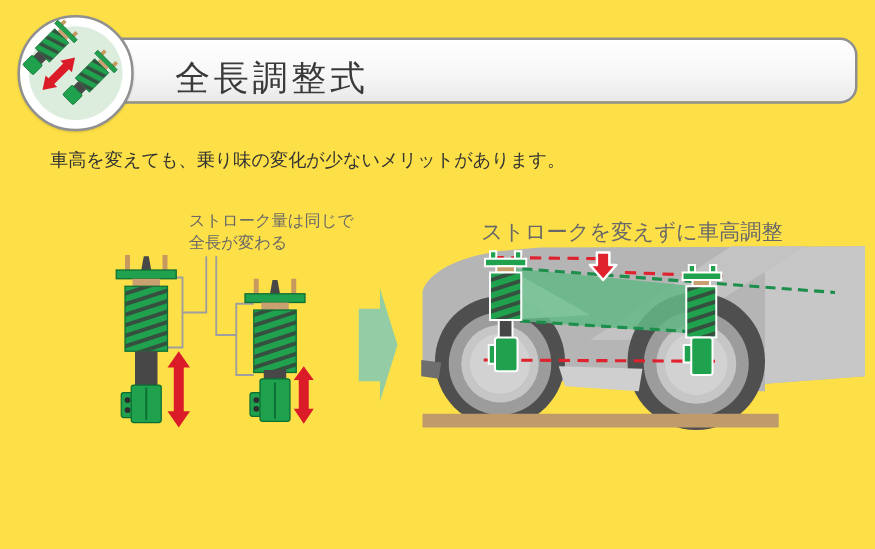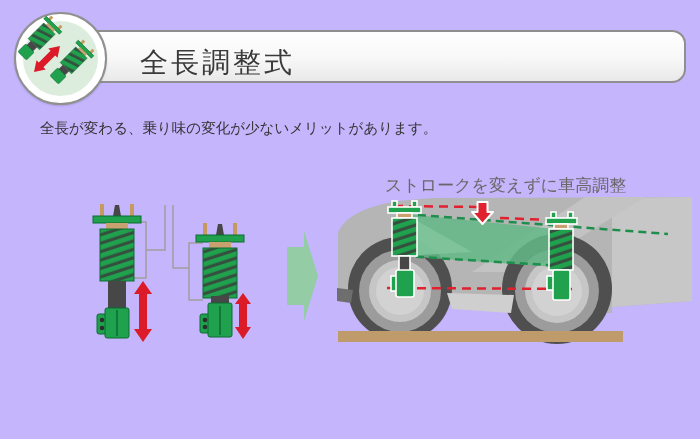--- a/index.html
+++ b/index.html
@@ -1,17 +1,17 @@
 <!DOCTYPE html>
 <html><head>
 <meta charset="utf-8">
 <style>
   html,body{margin:0;padding:0;}
   .page{
-    position:relative;width:700px;height:439px;background:#c4b5fd;overflow:hidden;
+    position:relative;width:700px;height:439px;background:#fde047;overflow:hidden;
     font-family:"Liberation Sans","DejaVu Sans",sans-serif;
   }
   
   .header-pill{
     position:absolute;left:57px;top:30px;width:629px;height:53px;
     border:2px solid #8f8f8f;border-radius:14px;box-sizing:border-box;
     background:linear-gradient(#ffffff 0%,#f7f7f7 55%,#e9e9e9 100%);
   }
   .header-badge{
     position:absolute;left:14px;top:12px;width:93px;height:93px;border-radius:50%;
@@ -70,22 +70,26 @@
         <rect x="-5" y="3.5" width="10" height="3" fill="#c9a070"></rect>
         <rect x="-8" y="6.5" width="16" height="22" fill="url(#coilB)" stroke="#0d6d33" stroke-width=".6"></rect>
         <rect x="-4.5" y="28.5" width="9" height="8" fill="#474747"></rect>
         <rect x="-6" y="34" width="12" height="11" rx="1.5" fill="#1fa14d" stroke="#0d6d33" stroke-width=".6"></rect>
       </g>
 
       <polygon points="44,32 41.5,43.7 39.2,41.4 27.4,53.2 29.7,55.5 18,58 20.5,46.3 22.8,48.6 34.6,36.8 32.3,34.5" fill="#dc1b28"></polygon>
     </svg>
   </div>
 
-  <div class="intro-text">全長が変わる、乗り味の変化が少ないメリットがあります。</div>
-
+  <div class="intro-text">車高を変えても、乗り味の変化が少ないメリットがあります。</div>
+
+  <div class="label-left">
+    <div>ストローク量は同じで</div>
+    <div>全長が変わる</div>
+  </div>
   <div class="label-right">ストロークを変えずに車高調整</div>
 
   <svg class="diagram-svg" width="700" height="439" viewBox="0 0 700 439">
     <defs>
       <pattern id="coil" patternUnits="userSpaceOnUse" width="10" height="8" patternTransform="rotate(-18)">
         <rect width="10" height="8" fill="#1fa14d"></rect>
         <rect y="4.8" width="10" height="3.2" fill="#35503f"></rect>
       </pattern>
     </defs>
 

